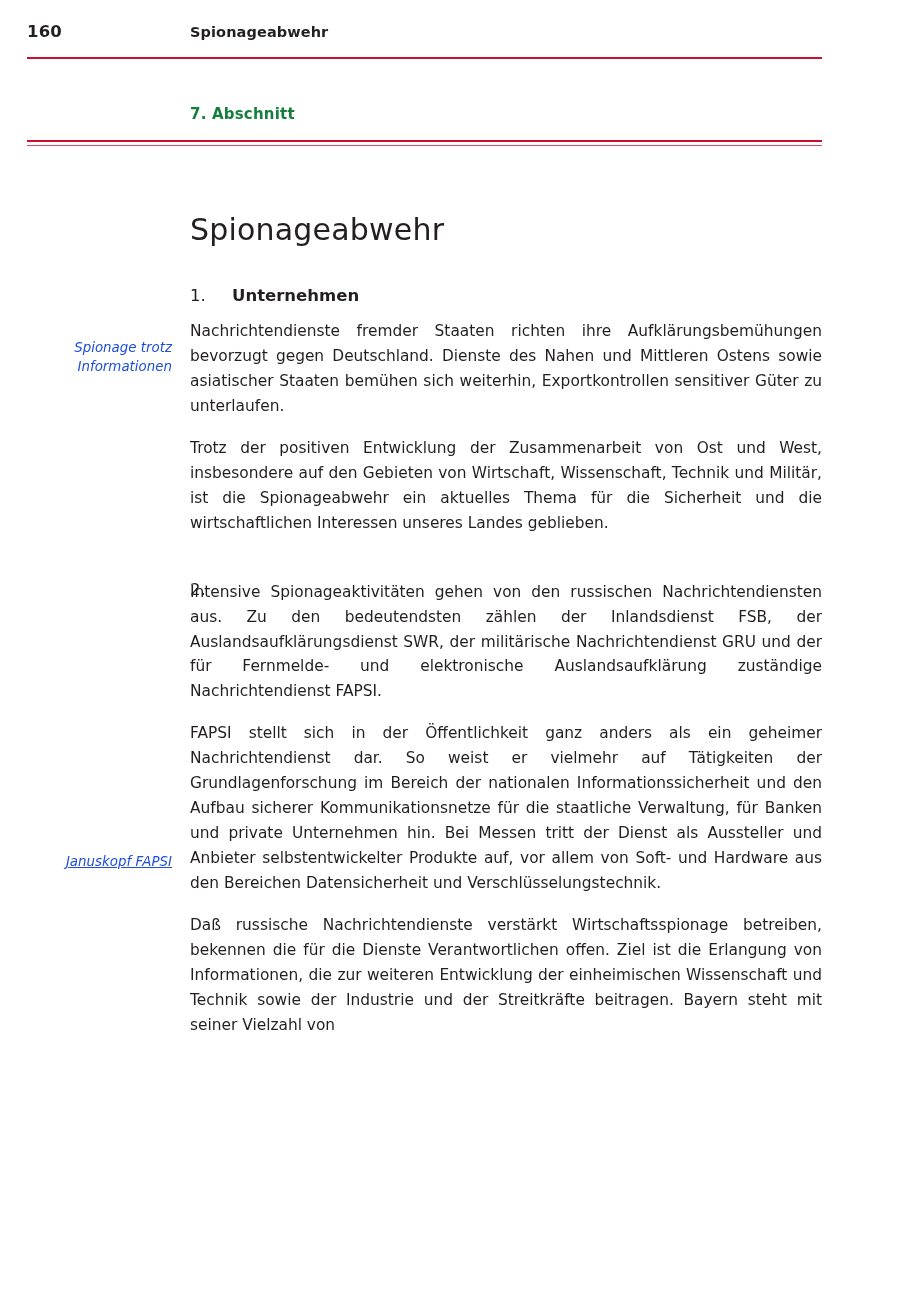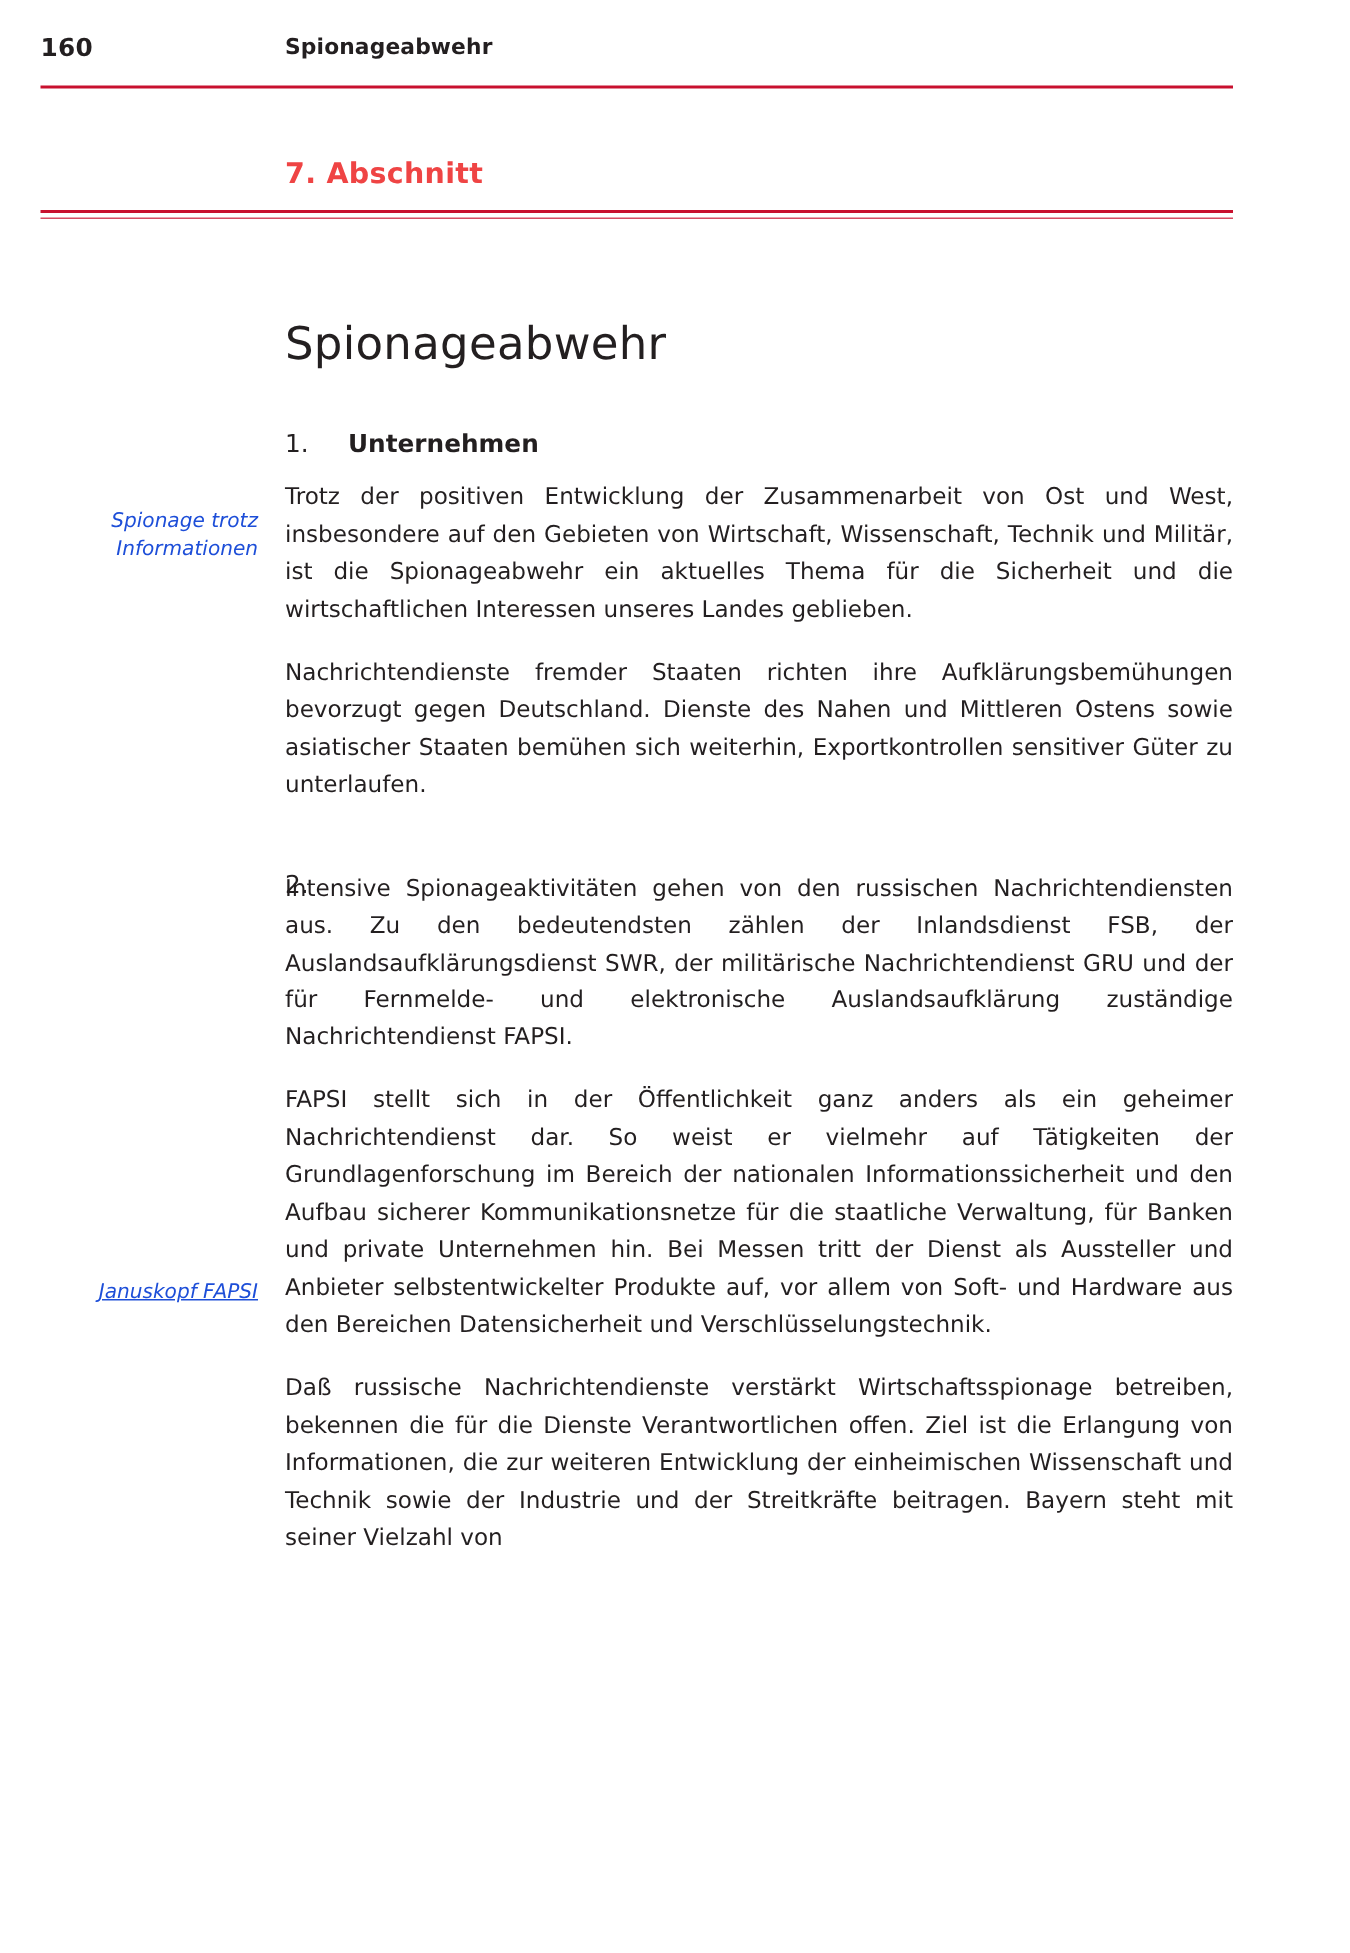--- a/index.html
+++ b/index.html
@@ -56,23 +56,23 @@
     width: 795px;
     height: 2px;
     background: #c8102e;
   }
 
   
   .section-marker {
     position: absolute;
     left: 190px;
     top: 105px;
-    font-size: 19px;
+    font-size: 15px;
     font-weight: bold;
-    color: #ef4444;
+    color: #15803d;
     letter-spacing: 0.2px;
   }
   .rule-section {
     position: absolute;
     left: 27px;
     top: 140px;
     width: 795px;
     height: 2px;
     background: #c8102e;
   }
@@ -173,22 +173,22 @@
   <div class="marginalia marg-2">
     <div>Januskopf FAPSI</div>
   </div>
 
   <div class="column">
 
     <h2 class="heading">
       <span class="num">1.</span>
       <span>Unternehmen</span>
     </h2>
+    <p class="body">Nachrichtendienste fremder Staaten richten ihre Aufklärungsbemühungen bevorzugt gegen Deutschland. Dienste des Nahen und Mittleren Ostens sowie asiatischer Staaten bemühen sich weiterhin, Exportkontrollen sensitiver Güter zu unterlaufen.</p>
     <p class="body">Trotz der positiven Entwicklung der Zusammenarbeit von Ost und West, insbesondere auf den Gebieten von Wirtschaft, Wissenschaft, Technik und Militär, ist die Spionageabwehr ein aktuelles Thema für die Sicherheit und die wirtschaftlichen Interessen unseres Landes geblieben.</p>
-    <p class="body">Nachrichtendienste fremder Staaten richten ihre Aufklärungsbemühungen bevorzugt gegen Deutschland. Dienste des Nahen und Mittleren Ostens sowie asiatischer Staaten bemühen sich weiterhin, Exportkontrollen sensitiver Güter zu unterlaufen.</p>
 
     <h2 class="heading second">
       <span class="num">2.</span>
     </h2>
     <p class="body">Intensive Spionageaktivitäten gehen von den russischen Nachrichtendiensten aus. Zu den bedeutendsten zählen der Inlandsdienst FSB, der Auslandsaufklärungsdienst SWR, der militärische Nachrichtendienst GRU und der für Fernmelde- und elektronische Auslandsaufklärung zuständige Nachrichtendienst FAPSI.</p>
     <p class="body">FAPSI stellt sich in der Öffentlichkeit ganz anders als ein geheimer Nachrichtendienst dar. So weist er vielmehr auf Tätigkeiten der Grundlagenforschung im Bereich der nationalen Informationssicherheit und den Aufbau sicherer Kommunikationsnetze für die staatliche Verwaltung, für Banken und private Unternehmen hin. Bei Messen tritt der Dienst als Aussteller und Anbieter selbstentwickelter Produkte auf, vor allem von Soft- und Hardware aus den Bereichen Datensicherheit und Verschlüsselungstechnik.</p>
     <p class="body">Daß russische Nachrichtendienste verstärkt Wirtschaftsspionage betreiben, bekennen die für die Dienste Verantwortlichen offen. Ziel ist die Erlangung von Informationen, die zur weiteren Entwicklung der einheimischen Wissenschaft und Technik sowie der Industrie und der Streitkräfte beitragen. Bayern steht mit seiner Vielzahl von</p>
 
   </div>
 </div>

